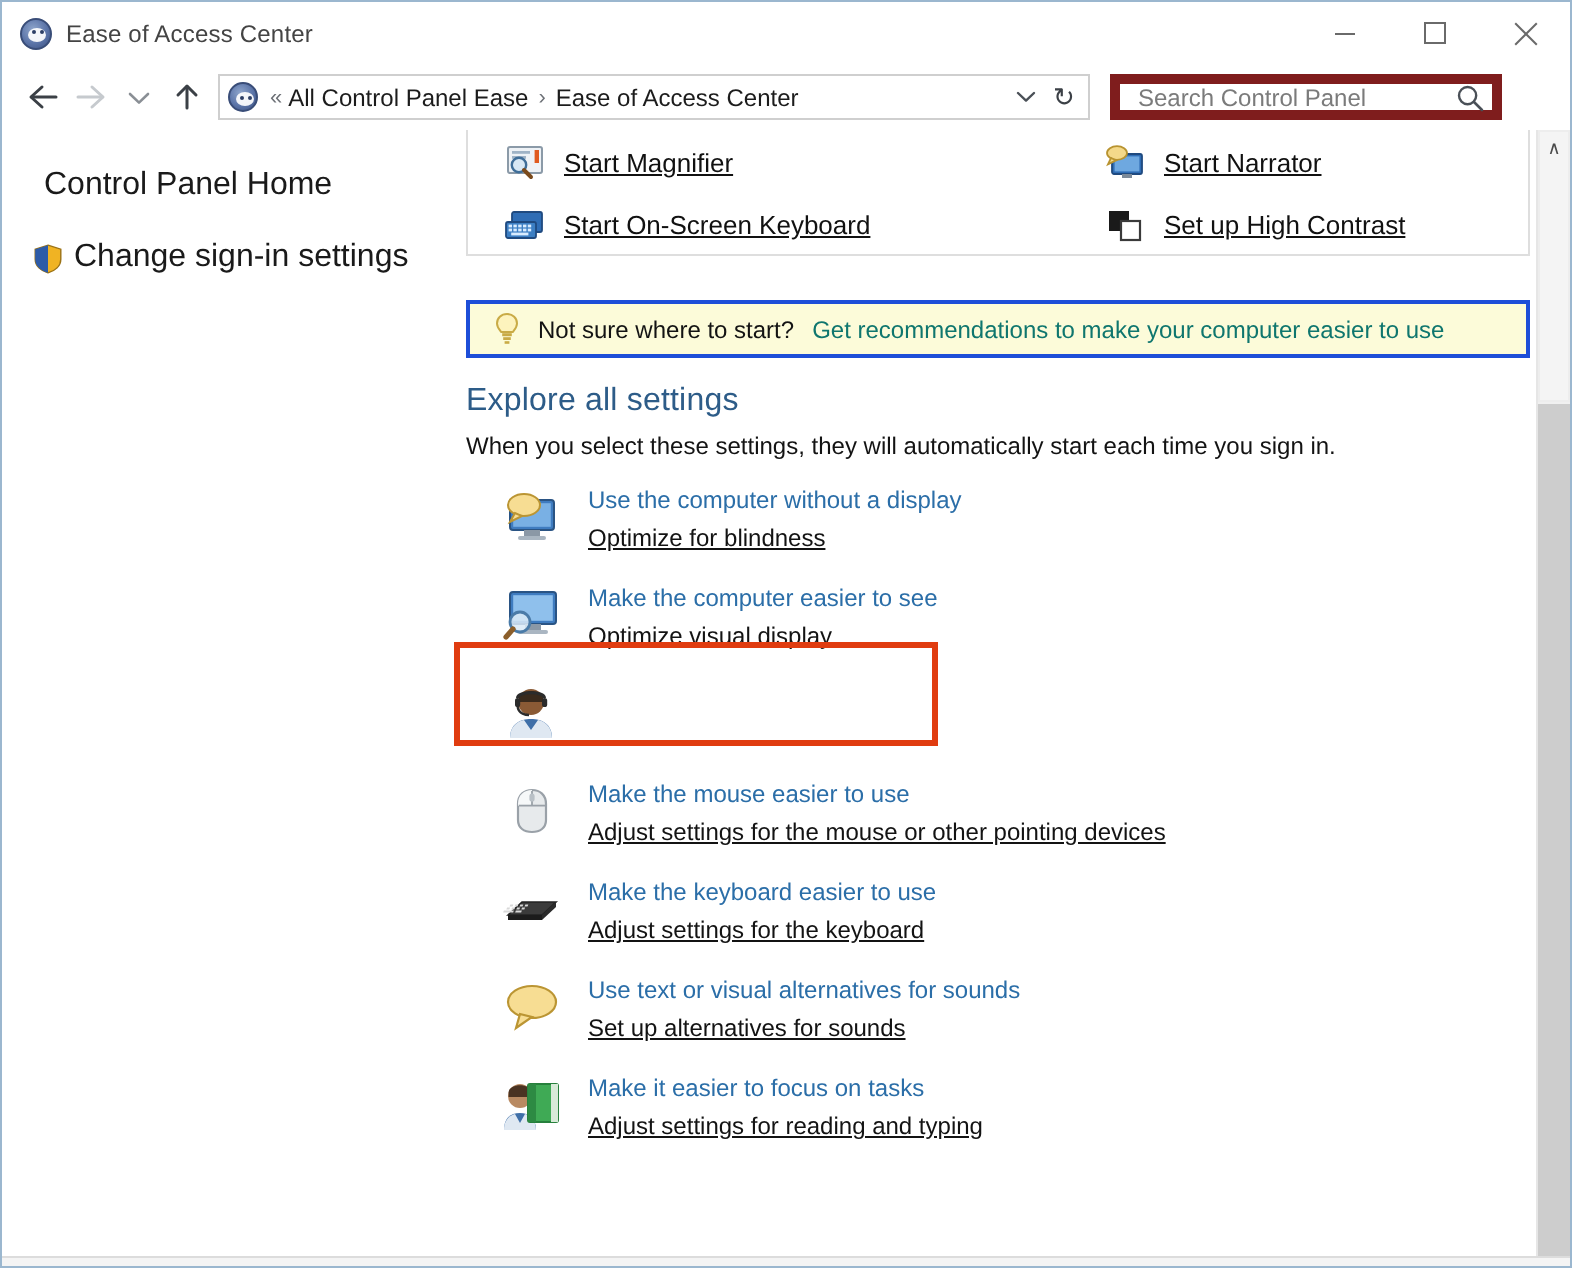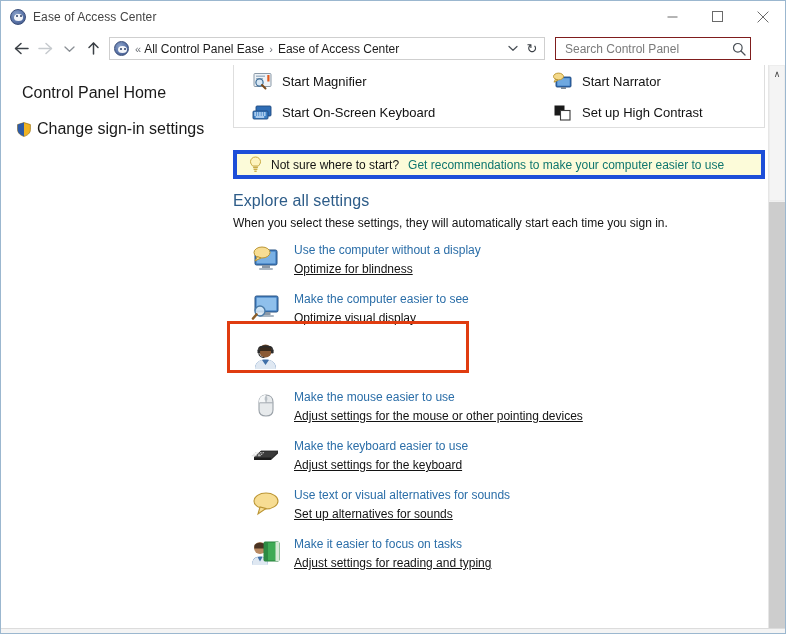--- a/index.html
+++ b/index.html
@@ -80,21 +80,21 @@
     position: absolute; right: 22px; top: 0; height: 21px; width: 18px;
     display: flex; align-items: center; justify-content: center; color: #4a5057;
   }
   #crumb-refresh {
     position: absolute; right: 2px; top: 0; height: 21px; width: 20px;
     display: flex; align-items: center; justify-content: center; color: #3b4046;
     font-size: 13px;
   }
   #searchbox {
     margin-left: 10px; height: 23px; width: 196px;
-    border: 1px solid #7f1d1d; background: #fff;
+    border: 5px solid #7f1d1d; background: #fff;
     display: flex; align-items: center; padding: 0 4px 0 7px;
   }
   #search-input {
     border: none; outline: none; flex: 1; font-size: 12px; color: #6d6d6d;
     font-family: "Liberation Sans", sans-serif; background: transparent;
   }
   #search-input::placeholder { color: #7b7b7b; }
   #search-icon { color: #4a5057; display: flex; align-items: center; }
 
   
@@ -127,27 +127,27 @@
     background: #ffffff;
   }
   .quick-grid {
     display: grid; grid-template-columns: 266px 266px; grid-template-rows: 31px 31px;
     padding-top: 1px;
   }
   .quick-item {
     display: flex; align-items: center; gap: 9px; padding-left: 18px;
   }
   .quick-item.col2 { padding-left: 52px; }
-  .quick-label { font-size: 13px; color: #111; white-space: nowrap; }
+  .quick-label { font-size: 13px; color: #111; white-space: nowrap; text-decoration: underline; }
   .qi-icon { width: 21px; height: 19px; flex: none; }
 
   
   #banner {
     position: absolute; left: 26px; top: 85px; width: 532px; height: 29px;
-    background: #fcfbd9; border: 4px solid #1d4ed8;
+    background: #fcfbd9; border: 2px solid #1d4ed8;
     display: flex; align-items: center; padding-left: 12px; gap: 9px;
   }
   #banner-text { font-size: 12px; color: #131313; }
   #banner-link { font-size: 12px; color: #0f766e; }
 
   
   #explore-title {
     position: absolute; left: 26px; top: 127px;
     font-size: 16px; color: #2d5c88; letter-spacing: .1px;
   }

